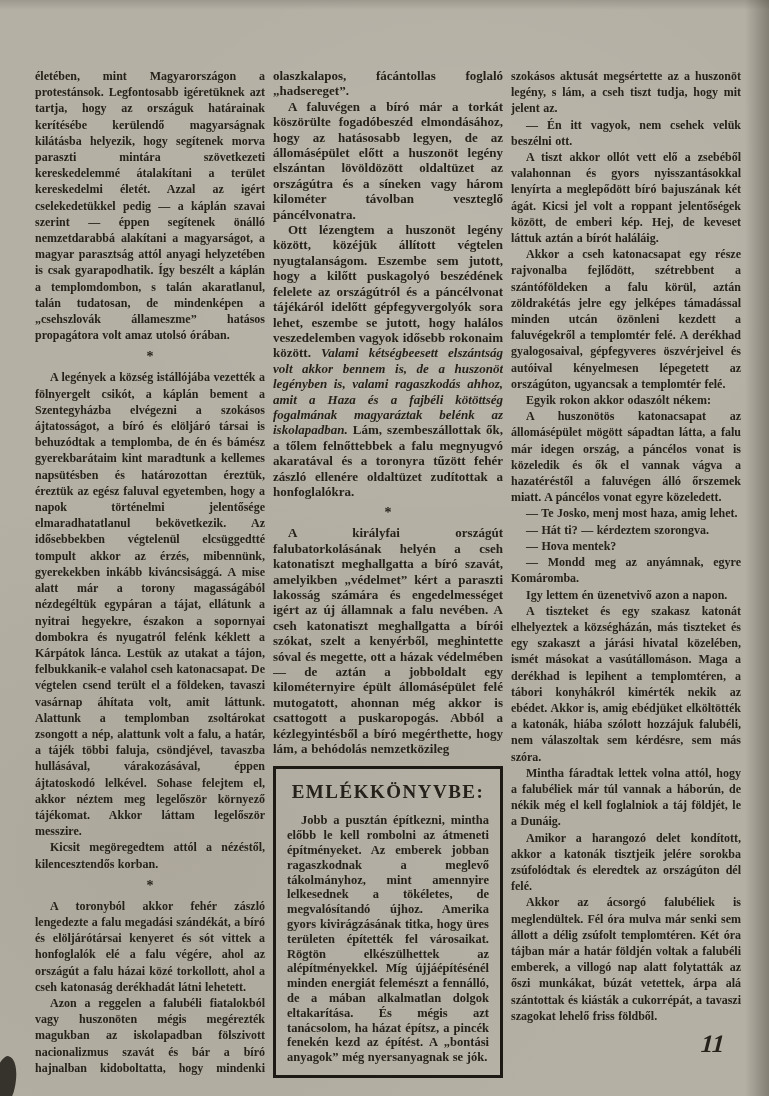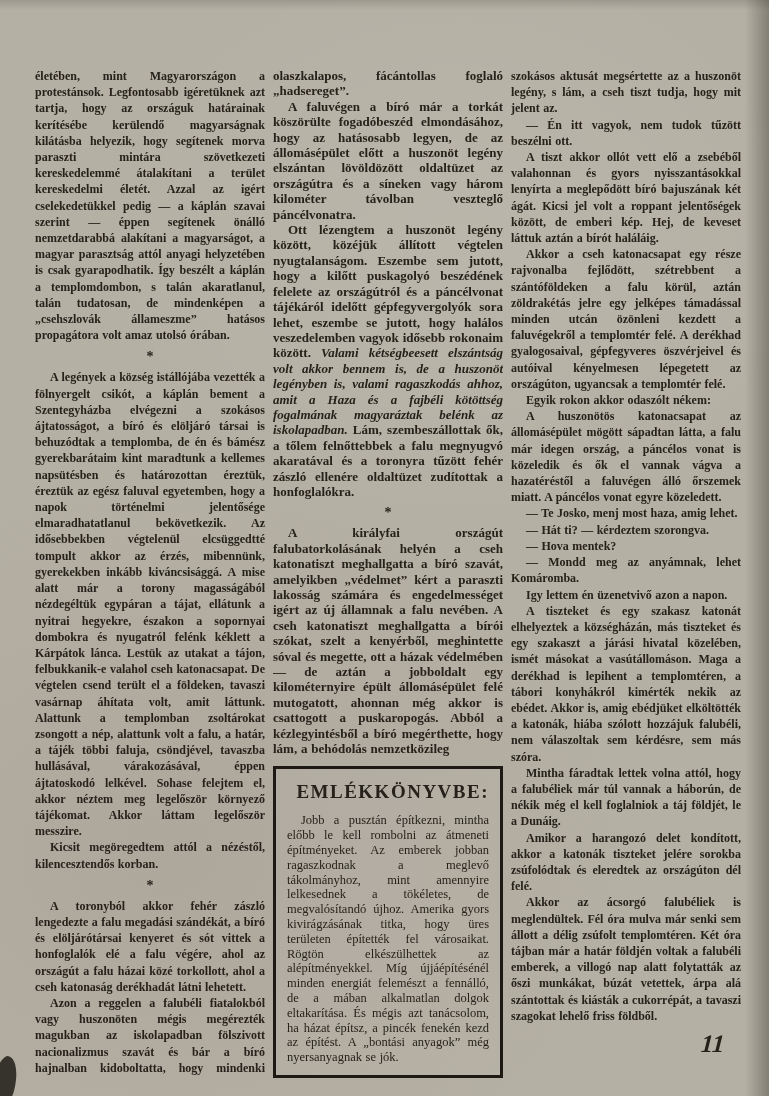--- a/index.html
+++ b/index.html
@@ -15,22 +15,22 @@
   .col-wrap{position:absolute;left:35px;top:68px;display:flex;gap:8px;}
   .col{width:230px;height:1010px;overflow:hidden;}
   .col p{margin:0;text-align:justify;font-size:12px;line-height:16.2px;
          font-weight:bold;text-indent:15px;word-spacing:.5px;}
   .col p.noindent{text-indent:0;}
   .col-middle p{font-size:13px;line-height:15.4px;}
   .it{font-style:italic;}
   .sep{text-align:center;font-size:14px;font-weight:bold;line-height:14px;margin:7px 0 5px;}
   .box{border:3px solid var(--boxborder,#1d1a15);margin-top:10px;padding:8px 11px 10px;
        max-height:330px;overflow:hidden;background:rgba(255,255,250,.03);}
-  .box-title{text-align:right;font-size:19px;font-weight:bold;letter-spacing:1.5px;margin:4px 0 10px;}
-  .box p.box-p{font-size:12.5px;line-height:14.8px;text-indent:14px;font-weight:normal;text-align:justify;margin:0;}
+  .box-title{text-align:center;font-size:19px;font-weight:bold;letter-spacing:1.5px;margin:4px 0 10px;}
+  .box p.box-p{font-size:12.5px;line-height:14.8px;text-indent:14px;font-weight:bold;text-align:justify;margin:0;}
   .page-number{position:absolute;top:1030px;right:44px;font-size:25px;font-weight:bold;font-style:italic;
                transform:skewX(-4deg);}
   .corner-smudge{position:absolute;left:-5px;top:1056px;width:21px;height:48px;
                  background:#1b1813;border-radius:45% 55% 40% 50%;transform:rotate(10deg);opacity:.82;}
   .edge-shade{position:absolute;right:0;top:0;width:24px;height:1096px;
               background:linear-gradient(to right, rgba(60,56,48,0), rgba(50,46,38,.38));}
   .top-shade{position:absolute;left:0;top:0;width:769px;height:10px;
              background:linear-gradient(to bottom, rgba(50,46,38,.18), rgba(50,46,38,0));}
 </style>
 </head>
@@ -52,33 +52,33 @@
       <p><span>Ott lézengtem a huszonöt legény között, közéjük állított végtelen nyugtalanságom. Eszembe sem jutott, hogy a kilőtt puskagolyó beszédének felelete az országútról és a páncélvonat tájékáról idelőtt gépfegyvergolyók sora lehet, eszembe se jutott, hogy halálos veszedelemben vagyok idősebb rokonaim között. </span><span class="it">Valami kétségbeesett elszántság volt akkor bennem is, de a huszonöt legényben is, valami ragaszkodás ahhoz, amit a Haza és a fajbéli kötöttség fogalmának magyaráztak belénk az iskolapadban.</span><span> Lám, szembeszállottak ők, a tőlem felnőttebbek a falu megnyugvó akaratával és a toronyra tűzött fehér zászló ellenére oldaltüzet zudítottak a honfoglalókra.</span></p>
       <div class="sep">*</div>
       <p><span>A királyfai országút falubatorkolásának helyén a cseh katonatiszt meghallgatta a bíró szavát, amelyikben „védelmet” kért a paraszti lakosság számára és engedelmességet igért az új államnak a falu nevében. A cseh katonatiszt meghallgatta a bírói szókat, szelt a kenyérből, meghintette sóval és megette, ott a házak védelmében — de aztán a jobboldalt egy kilométernyire épült állomásépület felé mutogatott, ahonnan még akkor is csattogott a puskaropogás. Abból a kézlegyintésből a bíró megérthette, hogy lám, a behódolás nemzetközileg</span></p>
       <div class="box">
         <div class="box-title">EMLÉKKÖNYVBE:</div>
         <p class="box-p">Jobb a pusztán építkezni, mintha előbb le kell rombolni az átmeneti építményeket. Az emberek jobban ragaszkodnak a meglevő tákolmányhoz, mint amennyire lelkesednek a tökéletes, de megvalósítandó újhoz. Amerika gyors kivirágzásának titka, hogy üres területen építették fel városaikat. Rögtön elkészülhettek az alépítményekkel. Míg újjáépítésénél minden energiát felemészt a fennálló, de a mában alkalmatlan dolgok eltakarítása. És mégis azt tanácsolom, ha házat építsz, a pincék fenekén kezd az építést. A „bontási anyagok” még nyersanyagnak se jók.</p>
       </div>
     </div>
   <div class="col col-right">
       <p class="noindent"><span>szokásos aktusát megsértette az a huszonöt legény, s lám, a cseh tiszt tudja, hogy mit jelent az.</span></p>
-      <p><span>— Én itt vagyok, nem tudok tűzött beszélni ott.</span></p>
+      <p><span>— Én itt vagyok, nem csehek velük beszélni ott.</span></p>
       <p><span>A tiszt akkor ollót vett elő a zsebéből valahonnan és gyors nyisszantásokkal lenyírta a meglepődött bíró bajuszának két ágát. Kicsi jel volt a roppant jelentőségek között, de emberi kép. Hej, de keveset láttuk aztán a bírót haláláig.</span></p>
       <p><span>Akkor a cseh katonacsapat egy része rajvonalba fejlődött, szétrebbent a szántóföldeken a falu körül, aztán zöldrakétás jelre egy jelképes támadással minden utcán özönleni kezdett a faluvégekről a templomtér felé. A derékhad gyalogosaival, gépfegyveres öszvérjeivel és autóival kényelmesen lépegetett az országúton, ugyancsak a templomtér felé.</span></p>
       <p><span>Egyik rokon akkor odaszólt nékem:</span></p>
       <p><span>A huszonötös katonacsapat az állomásépület mögött sápadtan látta, a falu már idegen ország, a páncélos vonat is közeledik és ők el vannak vágva a hazatéréstől a faluvégen álló őrszemek miatt. A páncélos vonat egyre közeledett.</span></p>
       <p><span>— Te Josko, menj most haza, amig lehet.</span></p>
       <p><span>— Hát ti? — kérdeztem szorongva.</span></p>
       <p><span>— Hova mentek?</span></p>
-      <p><span>— Mondd meg az anyámnak, lehet Komáromba.</span></p>
+      <p><span>— Mondd meg az anyámnak, egyre Komáromba.</span></p>
       <p><span>Igy lettem én üzenetvivő azon a napon.</span></p>
       <p><span>A tiszteket és egy szakasz katonát elhelyeztek a községházán, más tiszteket és egy szakaszt a járási hivatal közelében, ismét másokat a vasútállomáson. Maga a derékhad is lepihent a templomtéren, a tábori konyhákról kimérték nekik az ebédet. Akkor is, amig ebédjüket elköltötték a katonák, hiába szólott hozzájuk falubéli, nem válaszoltak sem kérdésre, sem más szóra.</span></p>
       <p><span>Mintha fáradtak lettek volna attól, hogy a falubéliek már túl vannak a háborún, de nékik még el kell foglalniok a táj földjét, le a Dunáig.</span></p>
-      <p><span>Amikor a harangozó delet kondított, akkor a katonák tiszteket jelére sorokba zsúfolódtak és eleredtek az országúton dél felé.</span></p>
+      <p><span>Amikor a harangozó delet kondított, akkor a katonák tisztjeik jelére sorokba zsúfolódtak és eleredtek az országúton dél felé.</span></p>
       <p><span>Akkor az ácsorgó falubéliek is meglendültek. Fél óra mulva már senki sem állott a délig zsúfolt templomtéren. Két óra tájban már a határ földjén voltak a falubéli emberek, a villogó nap alatt folytatták az őszi munkákat, búzát vetettek, árpa alá szántottak és kiásták a cukorrépát, a tavaszi szagokat lehelő friss földből.</span></p>
     </div>
 </div>
 
 <div class="page-number">11</div>
 <div class="corner-smudge"></div>
 <div class="edge-shade"></div>
 <div class="top-shade"></div>
 
 </body></html>

